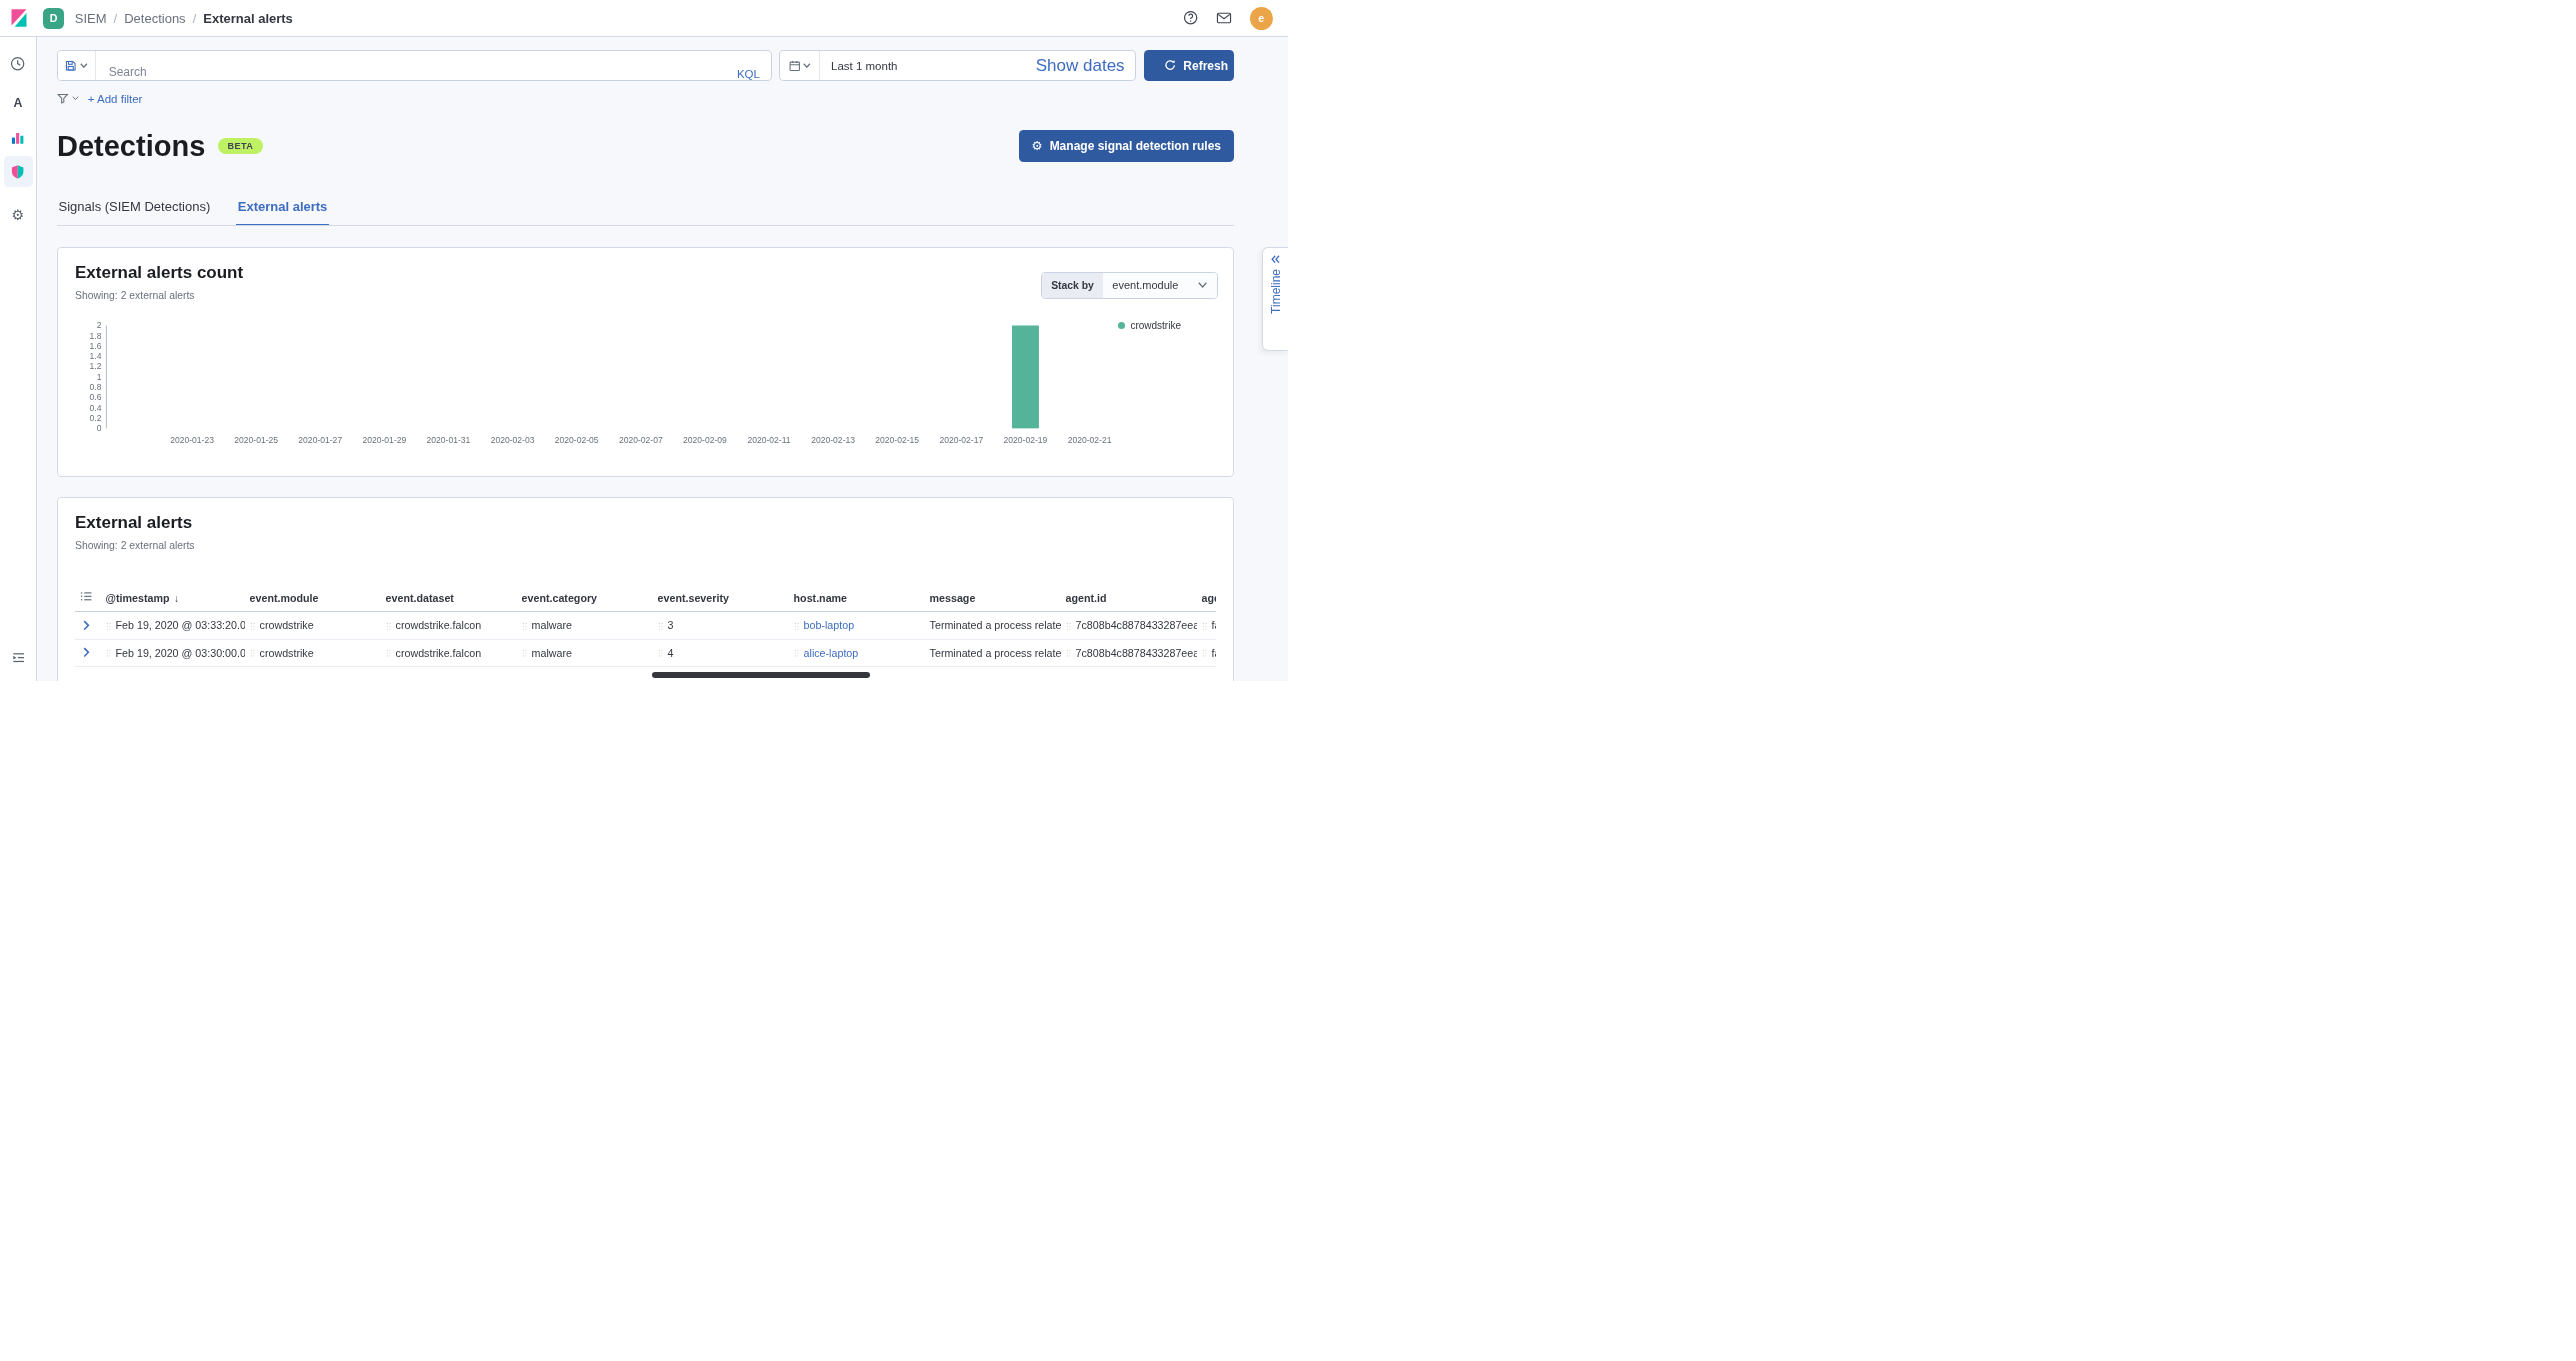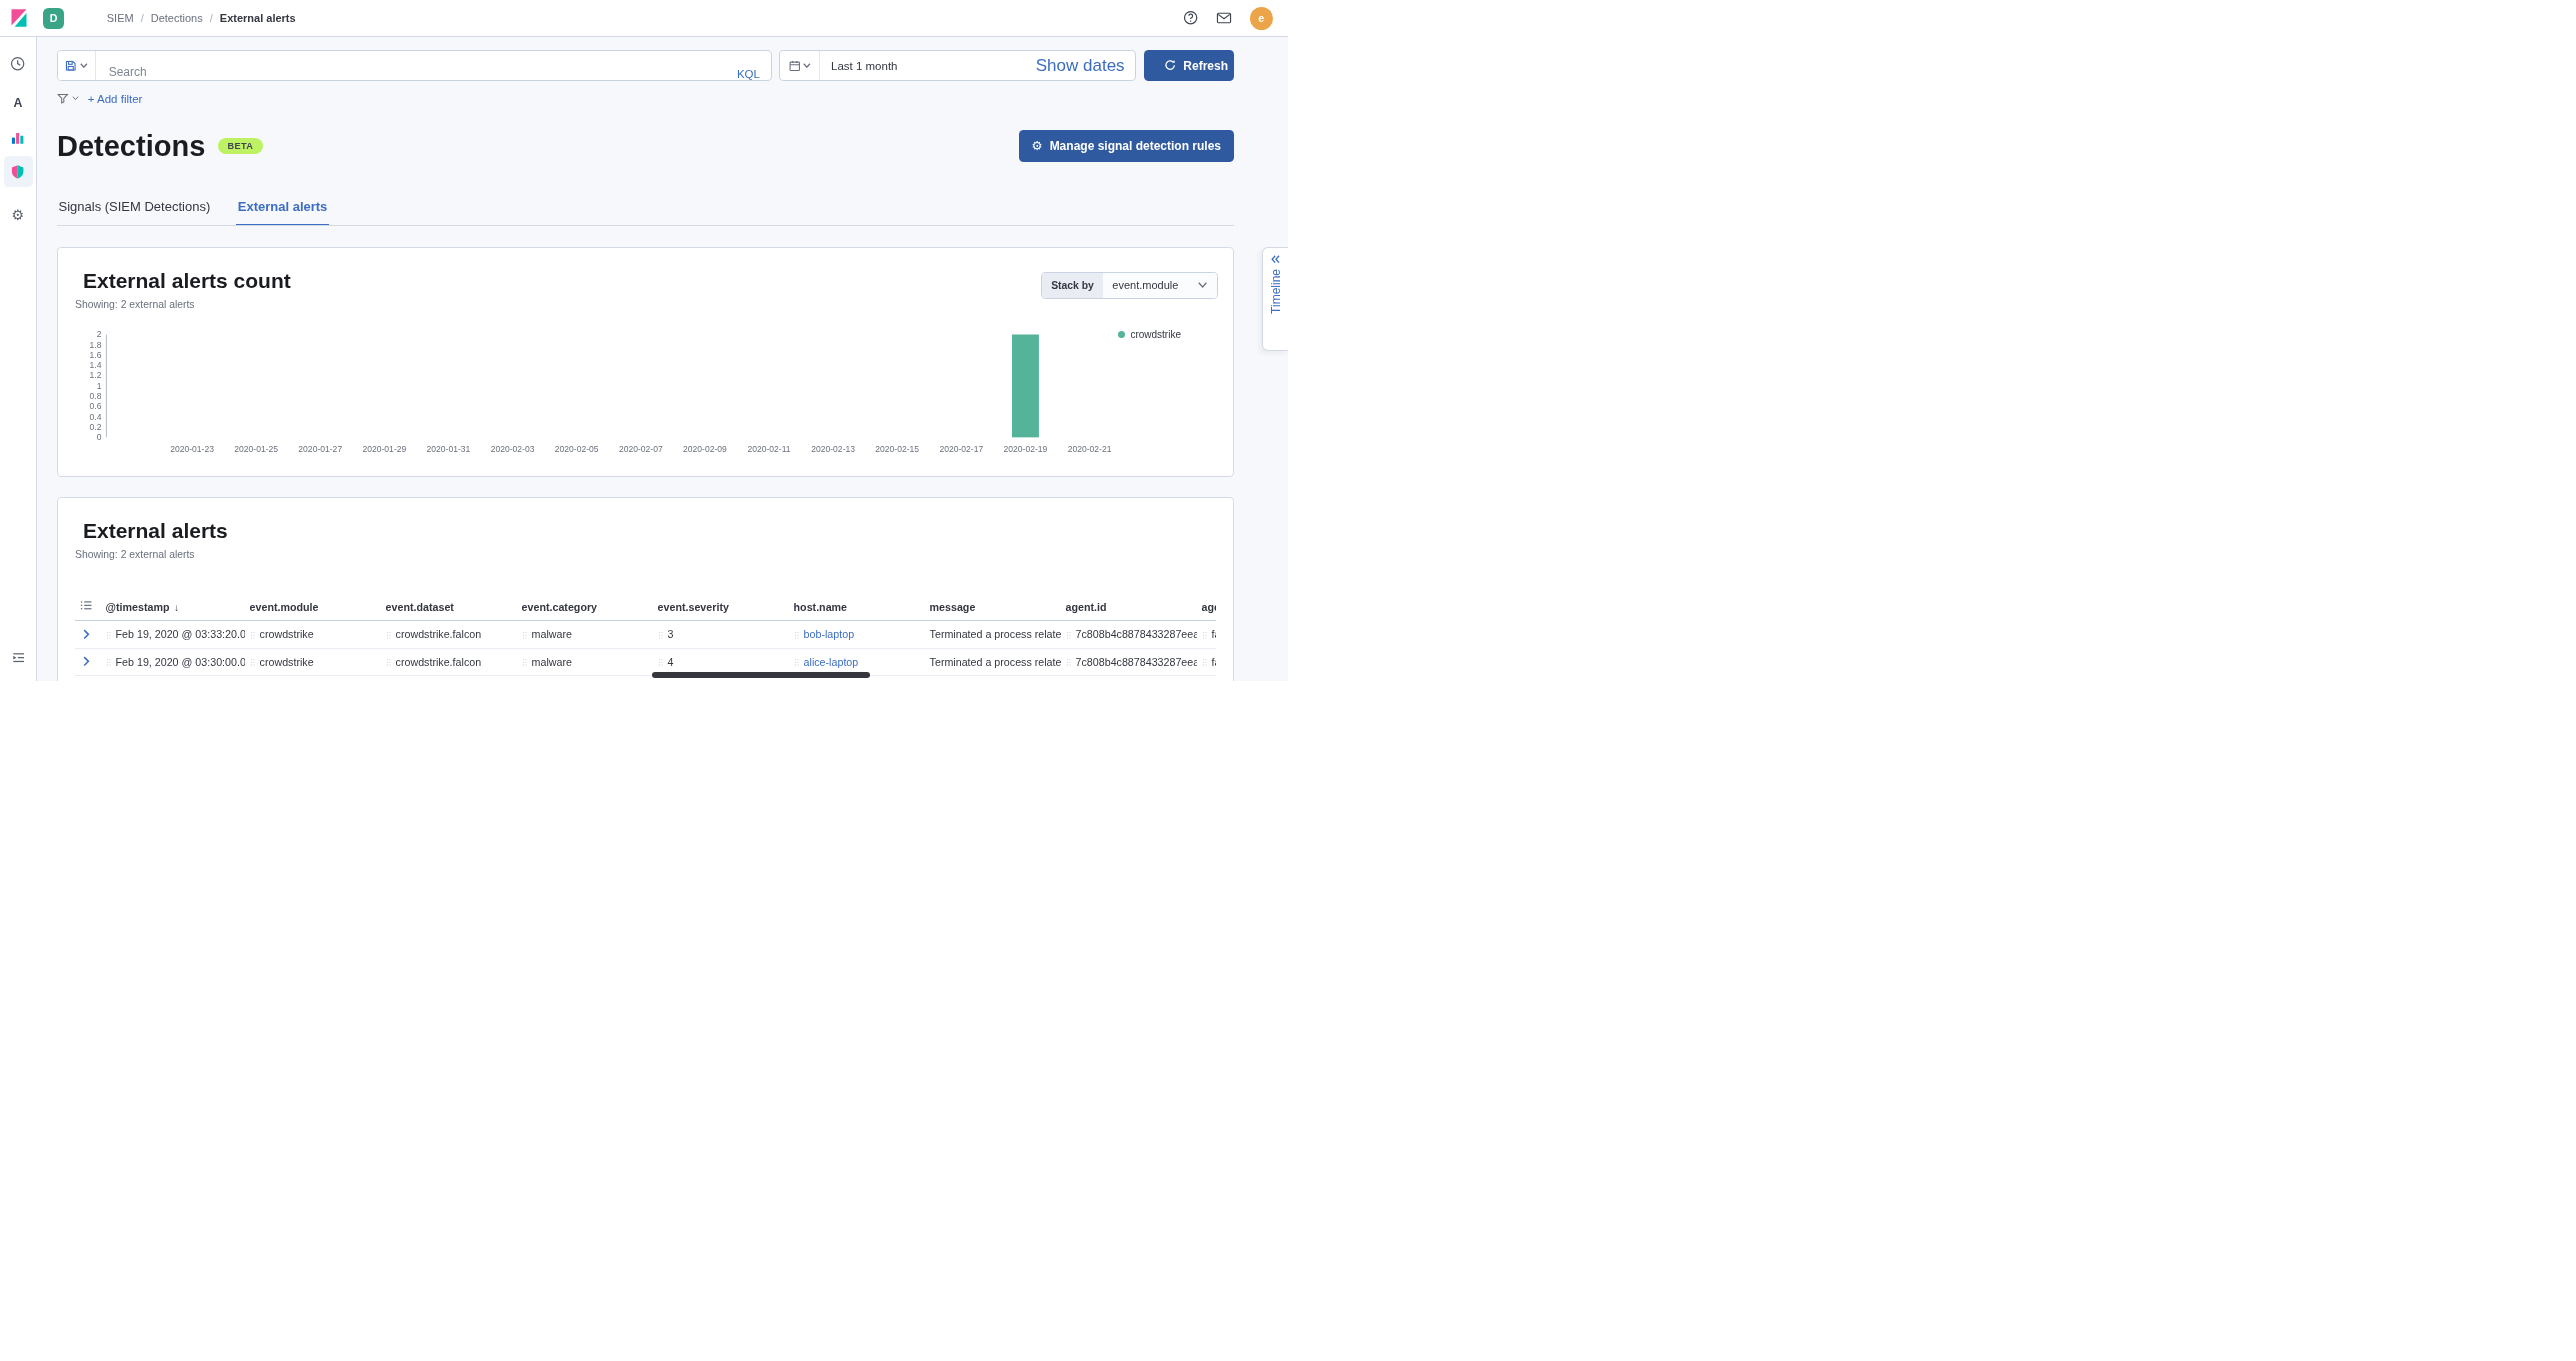--- a/index.html
+++ b/index.html
@@ -16,21 +16,21 @@
   *{box-sizing:border-box;}
   html,body{margin:0;padding:0;}
   body{font-family:"Liberation Sans","DejaVu Sans",sans-serif;color:var(--text);background:#fff;}
   .app{position:relative;width:1288px;height:681px;overflow:hidden;background:var(--pagebg);}
 
   
   .topbar{position:absolute;top:0;left:0;right:0;height:37px;background:#fff;border-bottom:0.8px solid var(--border);display:flex;align-items:center;justify-content:space-between;z-index:20;}
   .topbar-left{display:flex;align-items:center;height:100%;}
   .logo-btn{width:37px;height:37px;display:flex;align-items:center;justify-content:center;cursor:pointer;}
   .space-badge{width:21px;height:21px;border-radius:5.4px;background:#3aa486;color:#fff;font-size:10.7px;font-weight:700;display:flex;align-items:center;justify-content:center;margin:0 10.7px 0 6.1px;cursor:pointer;}
-  .breadcrumbs{display:flex;align-items:center;gap:7px;font-size:11px;margin-left:32px;}
+  .breadcrumbs{display:flex;align-items:center;gap:7px;font-size:13px;}
   .crumb{color:var(--subdued);cursor:pointer;}
   .crumb-sep{color:#a9b1bf;}
   .crumb.current{color:var(--text);font-weight:700;cursor:default;}
   .topbar-right{display:flex;align-items:center;gap:17px;padding-right:15.3px;}
   .top-icon{width:17px;height:17px;display:flex;align-items:center;justify-content:center;cursor:pointer;color:#404553;}
   .avatar{width:23px;height:23px;border-radius:50%;background:#eba447;color:#fff;font-size:10.7px;font-weight:600;display:flex;align-items:center;justify-content:center;cursor:pointer;}
 
   
   .sidenav{position:absolute;top:37px;left:0;bottom:0;width:37px;background:#fff;border-right:0.8px solid var(--border);display:flex;flex-direction:column;align-items:center;padding-top:10.7px;z-index:15;}
   .nav-btn{width:29px;height:31px;display:flex;align-items:center;justify-content:center;border-radius:4.6px;cursor:pointer;margin-bottom:3.1px;}
@@ -72,21 +72,21 @@
 
   
   .tabs{display:flex;gap:24.5px;margin-top:34px;border-bottom:0.8px solid var(--border);}
   .tab{font-size:13px;font-weight:500;color:var(--text);padding:0 1.5px 10px;cursor:pointer;border-bottom:1.5px solid transparent;}
   .tab.active{color:var(--link);font-weight:600;border-bottom-color:var(--link);}
 
   
   .panel{background:#fff;border:0.8px solid var(--border);border-radius:4.6px;padding:14px 17px;position:relative;}
   .panel-count{margin-top:21px;height:230px;}
   .panel-table{margin-top:20px;height:307px;overflow:hidden;}
-  .panel-title{font-size:21px;font-weight:600;color:var(--title);margin:8px;line-height:21.5px;}
+  .panel-title{font-size:17px;font-weight:600;color:var(--title);margin:0;line-height:21.5px;}
   .panel-sub{font-size:10.4px;color:var(--subdued);margin-top:7px;}
 
   
   .stackby{position:absolute;top:24px;right:15.3px;display:flex;align-items:stretch;height:27px;border:0.8px solid var(--ctrl-border);border-radius:4.6px;overflow:hidden;justify-content:center;}
   .stackby-prepend{display:flex;align-items:center;background:#e9edf3;padding:0 9.2px;font-size:10.4px;font-weight:600;color:var(--text);}
   .stackby-select{display:flex;align-items:center;gap:20px;background:#fbfcfd;padding:0 9.2px;font-size:11px;color:var(--text);cursor:pointer;}
 
   
   .chart-wrap{display:flex;margin-top:12.3px;}
   .chart-svg{flex:1;height:143px;}

